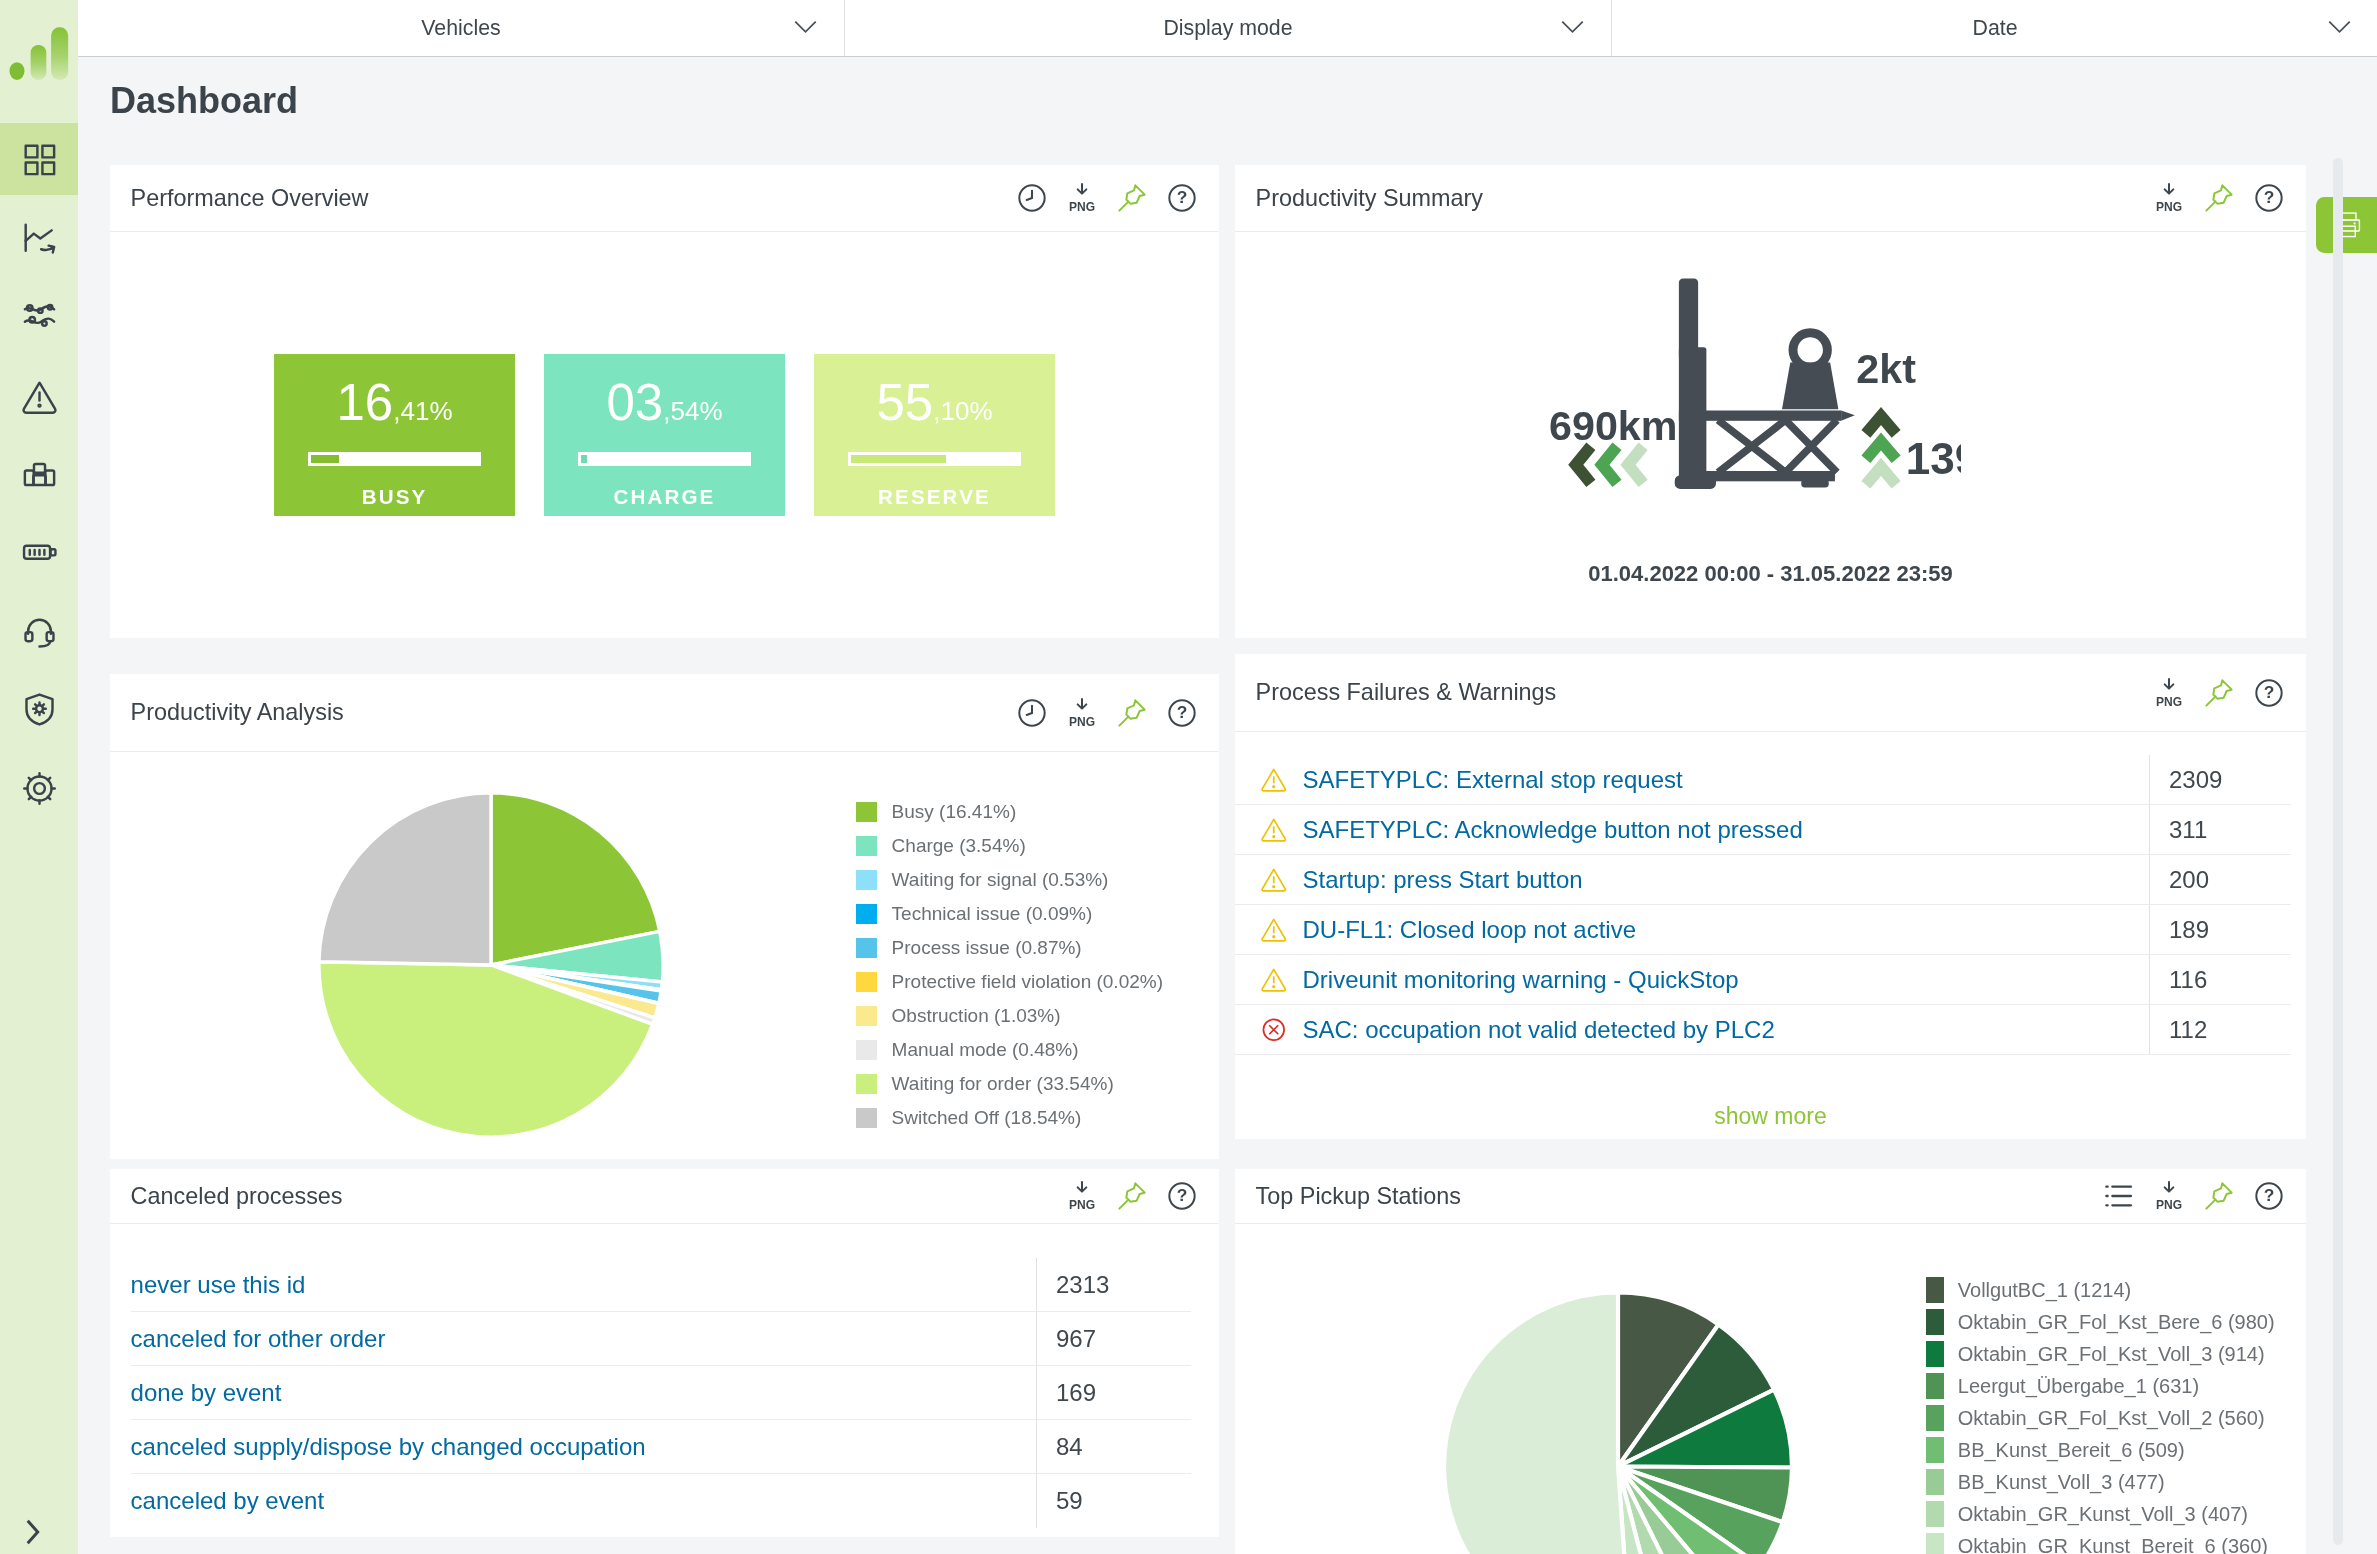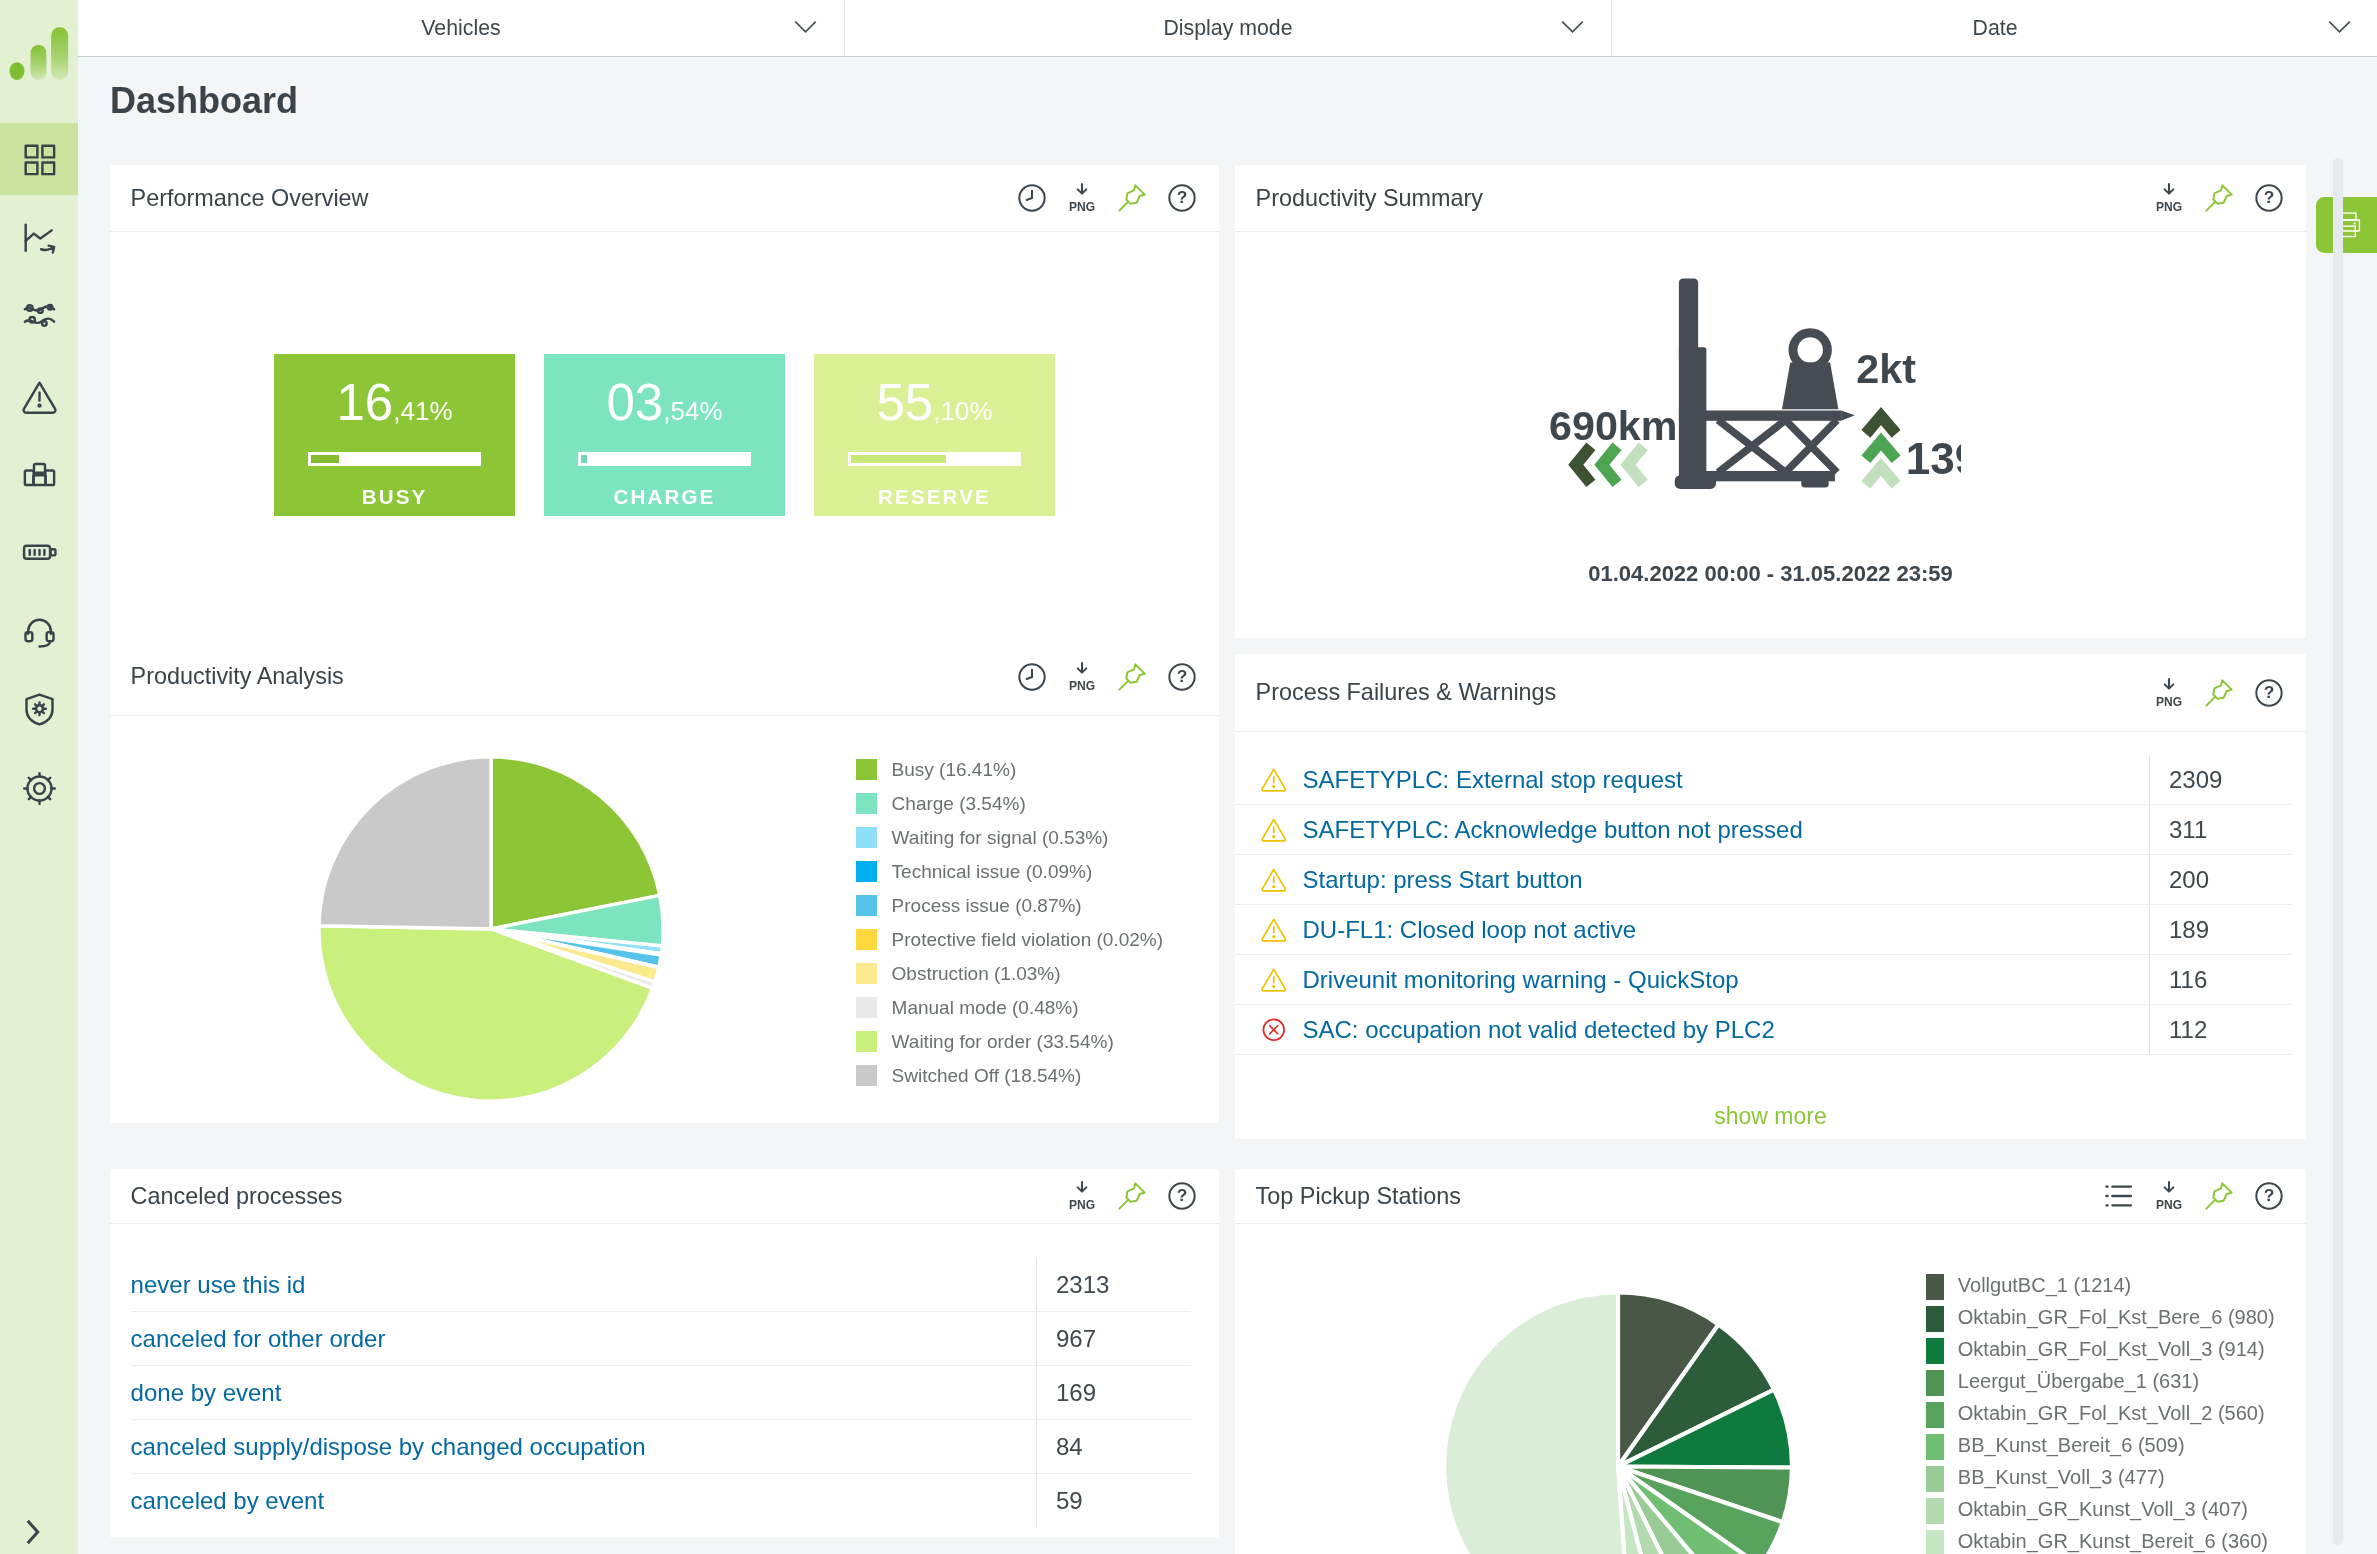--- a/index.html
+++ b/index.html
@@ -35,21 +35,21 @@
              padding:0 20.6px 0 20.6px;border-bottom:1.4px solid #ececec;box-sizing:border-box;}
   .card-title{font-size:23.4px;font-weight:500;color:#3b434b;}
   .head-icons{display:flex;align-items:center;gap:18px;text-decoration:underline;}
   .hicon{color:#3d464d;cursor:pointer;display:block;}
   .hicon svg{width:32px;height:32px;display:block;}
   .hicon.green{color:#8cc636;}
   .card-body{position:absolute;left:0;right:0;bottom:0;}
 
   #card-performance{left:110px;top:165px;width:1109px;height:473px;}
   #card-summary{left:1235px;top:165px;width:1071px;height:473px;}
-  #card-analysis{left:110px;top:638px;width:1109px;height:485px;}
+  #card-analysis{left:110px;top:674px;width:1109px;height:485px;}
   #card-failures{left:1235px;top:654px;width:1071px;height:485px;}
   #card-canceled{left:110px;top:1169px;width:1109px;height:368px;}
   #card-pickup{left:1235px;top:1169px;width:1071px;height:447px;}
 
   .head-h98{height:67px;} .body-h98{top:67px;}
   .head-h113{height:78px;} .body-h113{top:78px;}
   .head-h80{height:55px;} .body-h80{top:55px;}
 
   
   #tiles{display:flex;align-items:center;justify-content:center;gap:29px;height:100%;}
@@ -61,21 +61,21 @@
   .tile .bar .fill{position:absolute;left:2.8px;top:2.8px;height:8.3px;}
   .tile .lbl{margin-top:19px;font-size:20.6px;font-weight:700;letter-spacing:2.1px;}
 
   
   #summary-graphic{position:absolute;left:313px;top:41px;width:413px;height:220px;}
   .period{position:absolute;left:0;right:0;top:329px;text-align:center;font-size:22px;font-weight:600;color:#3f474e;}
 
   
   .pie-svg{position:absolute;}
   .legend{position:absolute;}
-  .legend-row{display:flex;align-items:flex-start;}
+  .legend-row{display:flex;align-items:center;}
   .legend-row .sw{flex:none;}
   .legend-row .lt{color:#6b7075;white-space:nowrap;}
   #legend-analysis .legend-row{height:34px;gap:15px;}
   #legend-analysis .sw{width:20.6px;height:20.6px;}
   #legend-analysis .lt{font-size:19px;}
   #legend-pickup .legend-row{height:32px;gap:13.8px;}
   #legend-pickup .sw{width:18px;height:26px;}
   #legend-pickup .lt{font-size:20px;}
 
   

